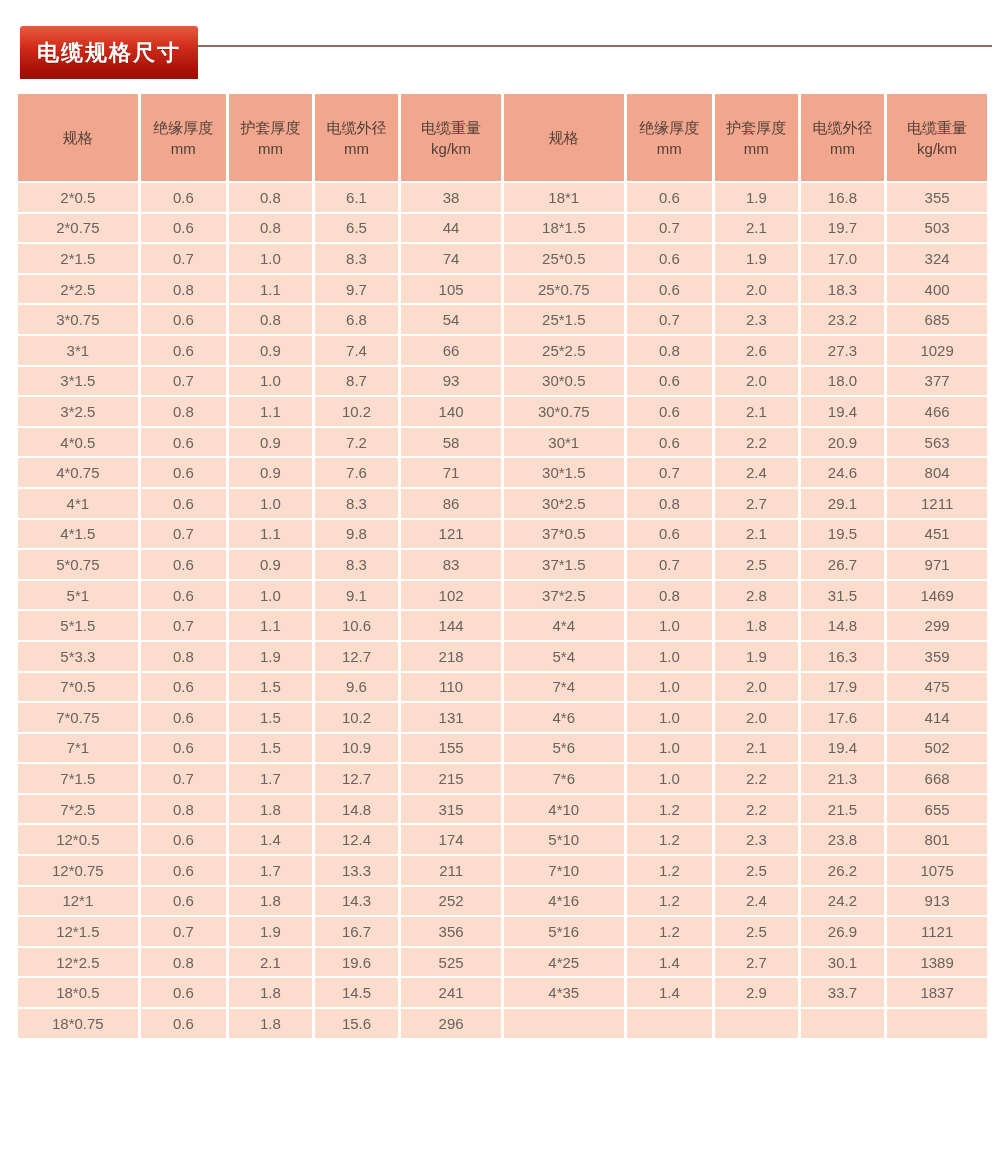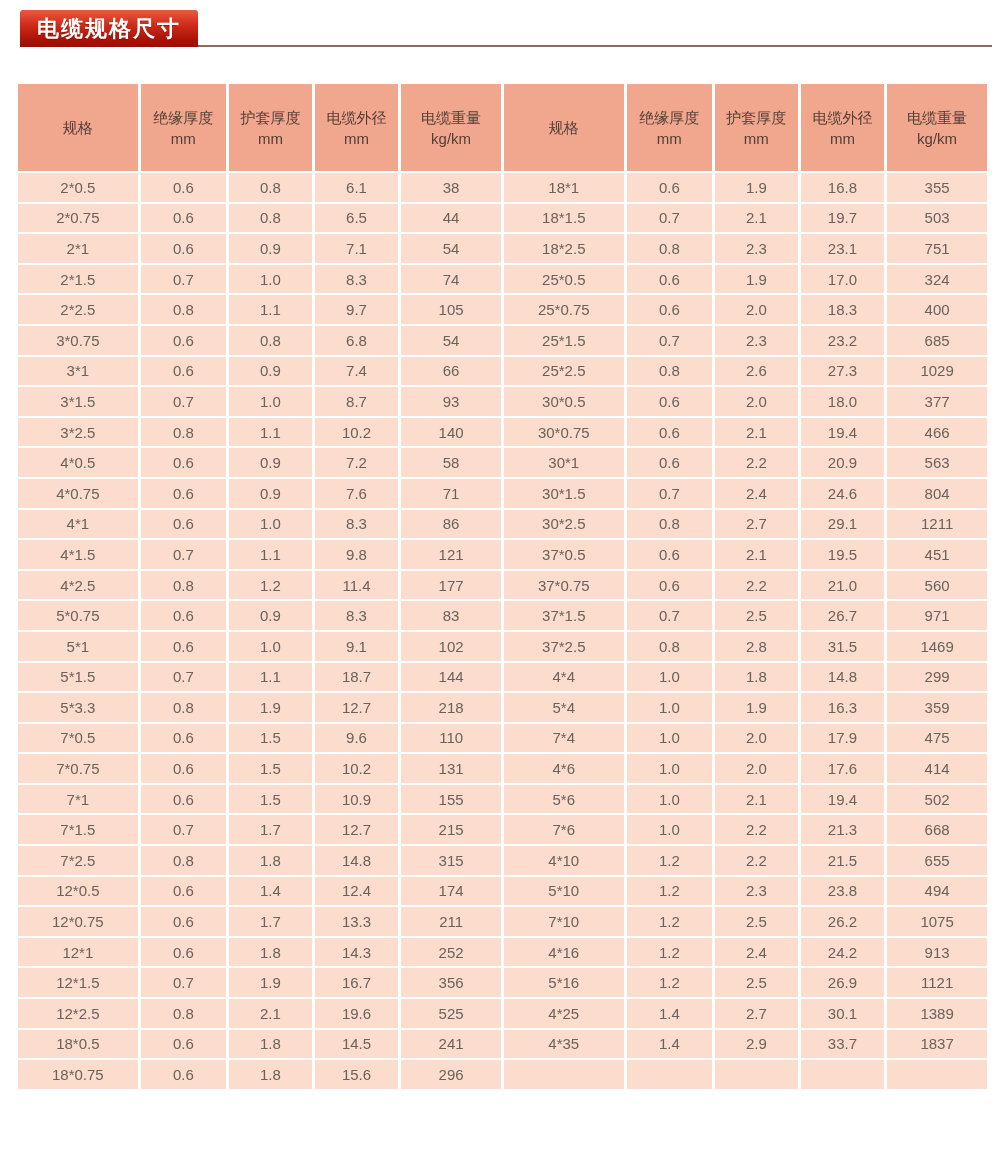--- a/index.html
+++ b/index.html
@@ -23,36 +23,36 @@
     height: 48px;
   }
   .header-rule {
     position: absolute;
     top: 45px; left: 0; right: 0;
     height: 2px;
     background: #8d6b60;
   }
   .title-banner {
     position: absolute;
-    top: 10px; left: 0;
+    top: 26px; left: 0;
     height: 37px;
     line-height: 37px;
-    padding: 0 17px;
+    padding: 8px 17px;
     background: linear-gradient(180deg, #ea5a41 0%, #d02c1a 40%, #a81206 82%, #990f05 100%);
     border-radius: 3px 3px 0 0;
     color: #ffffff;
     font-size: 22px;
     font-weight: bold;
     letter-spacing: 2px;
     text-shadow: 0 1px 1px rgba(90,0,0,0.45);
   }
   
   .table-wrap {
     position: absolute;
-    top: 82px; left: 15px;
+    top: 92px; left: 15px;
     width: 975px;
   }
   table.spec-table {
     width: 100%;
     table-layout: fixed;
     border-collapse: separate;
     border-spacing: 3px 2px;
   }
   table.spec-table th {
     background: #f0a78e;
@@ -161,32 +161,20 @@
             <td>0.8</td>
             <td>6.5</td>
             <td>44</td>
             <td>18*1.5</td>
             <td>0.7</td>
             <td>2.1</td>
             <td>19.7</td>
             <td>503</td>
           </tr>
           <tr>
-            <td>2*1</td>
-            <td>0.6</td>
-            <td>0.9</td>
-            <td>7.1</td>
-            <td>54</td>
-            <td>18*2.5</td>
-            <td>0.8</td>
-            <td>2.3</td>
-            <td>23.1</td>
-            <td>751</td>
-          </tr>
-          <tr>
             <td>2*1.5</td>
             <td>0.7</td>
             <td>1.0</td>
             <td>8.3</td>
             <td>74</td>
             <td>25*0.5</td>
             <td>0.6</td>
             <td>1.9</td>
             <td>17.0</td>
             <td>324</td>
@@ -293,32 +281,20 @@
             <td>1.1</td>
             <td>9.8</td>
             <td>121</td>
             <td>37*0.5</td>
             <td>0.6</td>
             <td>2.1</td>
             <td>19.5</td>
             <td>451</td>
           </tr>
           <tr>
-            <td>4*2.5</td>
-            <td>0.8</td>
-            <td>1.2</td>
-            <td>11.4</td>
-            <td>177</td>
-            <td>37*0.75</td>
-            <td>0.6</td>
-            <td>2.2</td>
-            <td>21.0</td>
-            <td>560</td>
-          </tr>
-          <tr>
             <td>5*0.75</td>
             <td>0.6</td>
             <td>0.9</td>
             <td>8.3</td>
             <td>83</td>
             <td>37*1.5</td>
             <td>0.7</td>
             <td>2.5</td>
             <td>26.7</td>
             <td>971</td>
@@ -332,21 +308,21 @@
             <td>37*2.5</td>
             <td>0.8</td>
             <td>2.8</td>
             <td>31.5</td>
             <td>1469</td>
           </tr>
           <tr>
             <td>5*1.5</td>
             <td>0.7</td>
             <td>1.1</td>
-            <td>18.7</td>
+            <td>10.6</td>
             <td>144</td>
             <td>4*4</td>
             <td>1.0</td>
             <td>1.8</td>
             <td>14.8</td>
             <td>299</td>
           </tr>
           <tr>
             <td>5*3.3</td>
             <td>0.8</td>
@@ -422,21 +398,21 @@
           <tr>
             <td>12*0.5</td>
             <td>0.6</td>
             <td>1.4</td>
             <td>12.4</td>
             <td>174</td>
             <td>5*10</td>
             <td>1.2</td>
             <td>2.3</td>
             <td>23.8</td>
-            <td>494</td>
+            <td>801</td>
           </tr>
           <tr>
             <td>12*0.75</td>
             <td>0.6</td>
             <td>1.7</td>
             <td>13.3</td>
             <td>211</td>
             <td>7*10</td>
             <td>1.2</td>
             <td>2.5</td>

